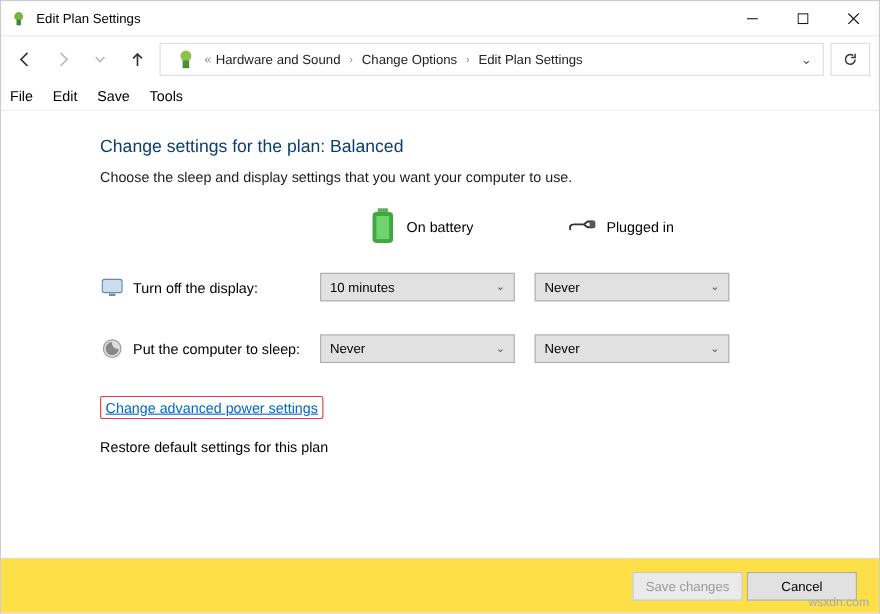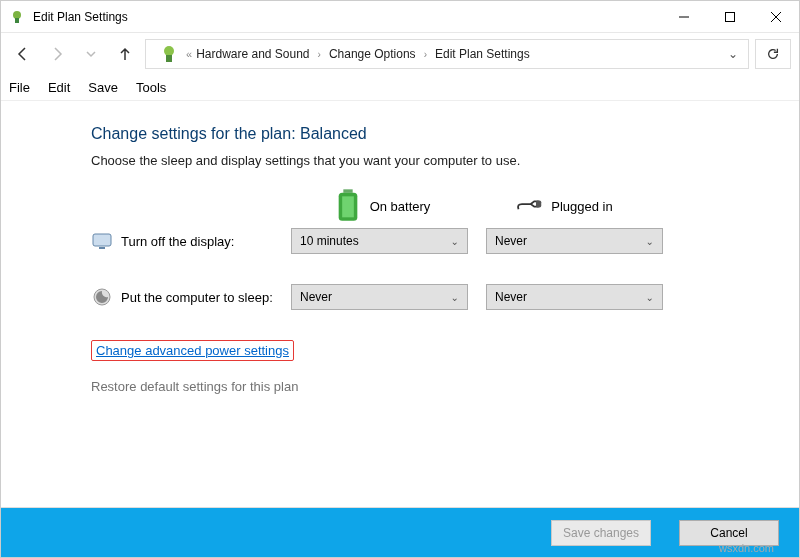--- a/index.html
+++ b/index.html
@@ -29,42 +29,42 @@
     .searchbox svg { width: 14px; height: 14px; stroke: #777; fill: none; }
 
     
     .menubar { display: flex; align-items: center; height: 26px; padding: 0 8px; gap: 18px; font-size: 13px; color: #000; border-bottom: 1px solid #eee; }
 
     
     .content { flex: 1; padding: 24px 64px 0 90px; background: #fff; position: relative; }
     .heading { color: #0b3e6f; font-size: 16px; font-weight: 400; margin-bottom: 10px; }
     .subtext { font-size: 13px; color: #222; margin-bottom: 24px; }
 
-    .headers-row { display: flex; align-items: center; margin-bottom: 8px; }
+    .headers-row { display: flex; align-items: center; margin-bottom: 28px; }
     .headers-row .spacer-col { width: 200px; }
     .hdr { width: 182px; display: flex; align-items: center; gap: 8px; font-size: 13px; justify-content: center; }
     .hdr .hicon { width: 28px; height: 28px; display: flex; align-items: center; justify-content: center; }
 
     .setting-row { display: flex; align-items: center; margin-bottom: 30px; }
     .setting-row .ricon { width: 22px; height: 22px; margin-right: 8px; }
     .setting-row .rlabel { width: 170px; font-size: 13px; }
     .combo { width: 177px; height: 26px; border: 1px solid #adadad; background: #e1e1e1; display: flex; align-items: center; justify-content: space-between; padding: 0 8px; font-size: 12px; margin-right: 18px; }
     .combo .dd { font-size: 10px; color: #555; }
 
     .linkrow { margin-top: 28px; }
     .advlink { display: inline-block; color: #0066cc; font-size: 13px; text-decoration: underline; padding: 2px 4px; border: 1px solid #e53935; border-radius: 2px; }
-    .restorelink { margin-top: 18px; color: #737373; font-size: 13px; }
-
-    
-    .bottombar { height: 50px; border-top: 1px solid #ddd; background: #0ea5e9; display: flex; align-items: center; justify-content: flex-end; padding: 0 20px; gap: 28px; }
+    .restorelink { margin-top: 18px; color: #000000; font-size: 13px; }
+
+    
+    .bottombar { height: 50px; border-top: 1px solid #ddd; background: #fde047; display: flex; align-items: center; justify-content: flex-end; padding: 0 20px; gap: 4px; }
     .btn { min-width: 100px; height: 26px; border: 1px solid #adadad; background: #e1e1e1; display: flex; align-items: center; justify-content: center; font-size: 12px; }
     .btn.disabled { color: #999; background: #eaeaea; border-color: #c8c8c8; }
 
     
-    .watermark { position: absolute; bottom: 4px; right: 26px; font-size: 11px; color: #aaa; }
+    .watermark { position: absolute; bottom: 4px; right: 10px; font-size: 11px; color: #aaa; }
   </style>
 </head>
 <body>
 
 <div class="window">
 
   <div class="titlebar">
     <span class="titlebar-icon">
       <svg viewBox="0 0 16 16">
           <circle cx="8" cy="6" r="4" fill="#7cb342"></circle>

